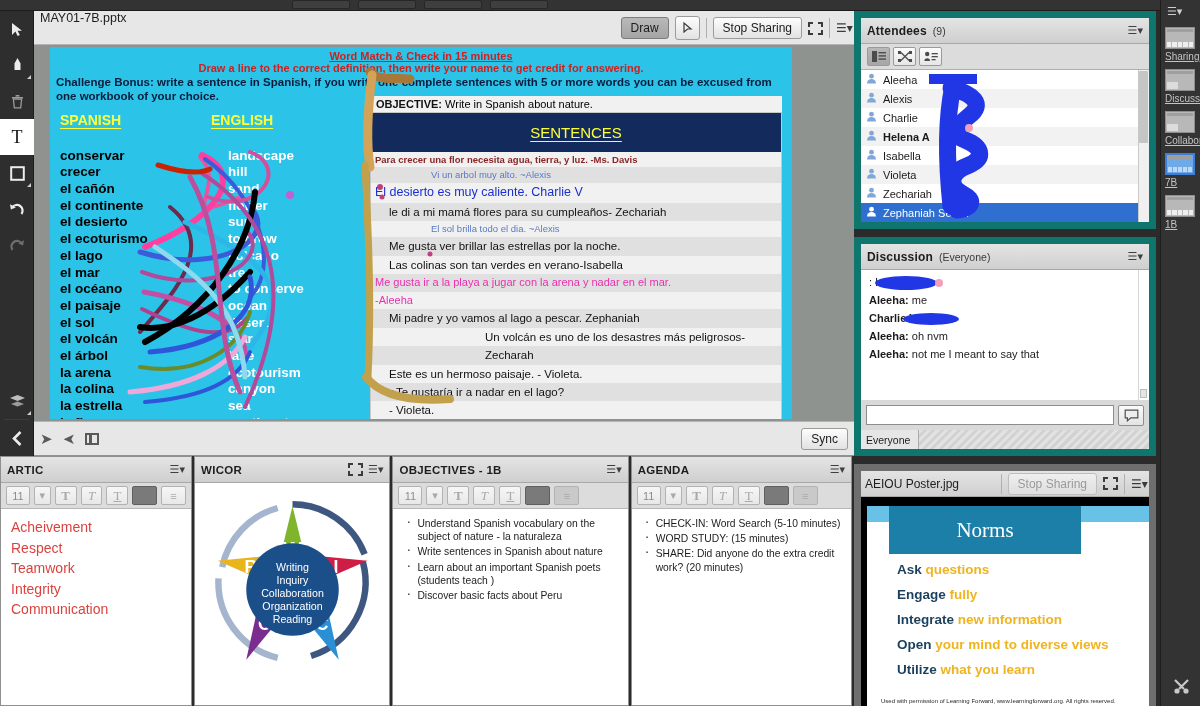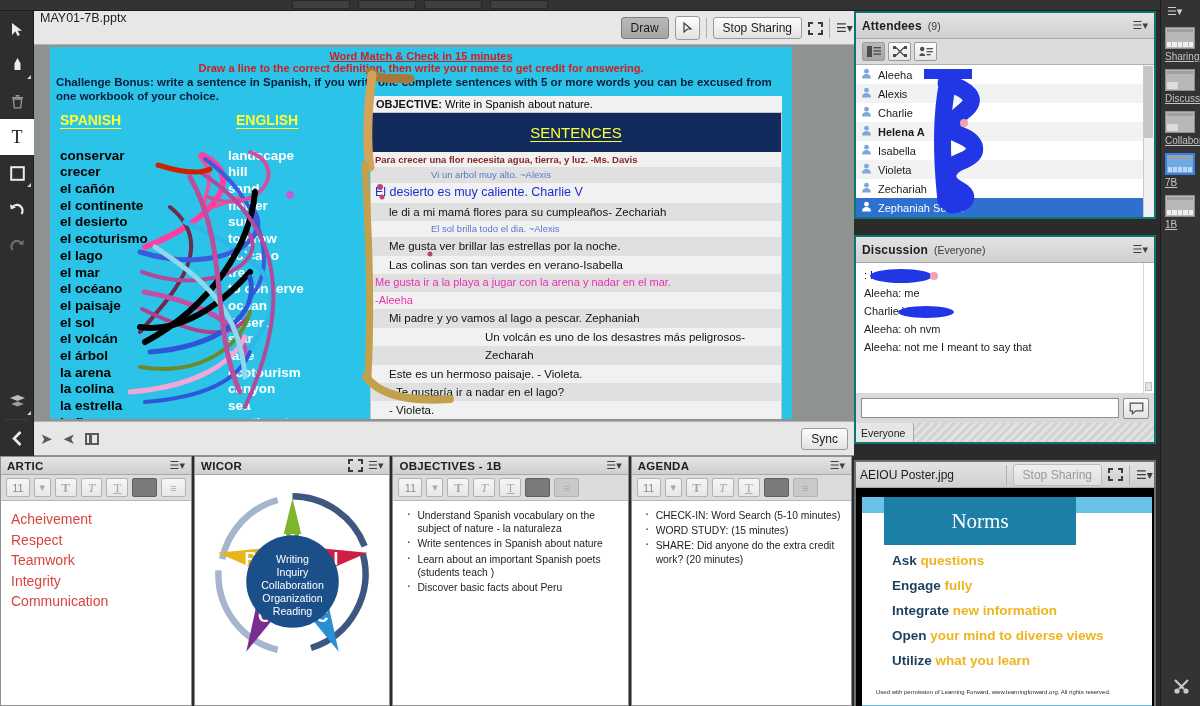--- a/index.html
+++ b/index.html
@@ -89,21 +89,21 @@
   .hdr-1 { font-size: 11px; font-weight: bold; color: #cf1f1f; text-decoration: underline; margin-top: 3px; }
   .hdr-2 { font-size: 11px; font-weight: bold; color: #cf1f1f; }
   .hdr-3 { font-size: 11.5px; font-weight: bold; color: #0b1c3d; text-align: left; padding: 2px 4px 0 6px; line-height: 1.2; }
 
   .cols { position: relative; margin-top: 8px; }
   .col-head {
     position: absolute; font-size: 14px; font-weight: bold; color: #ffff33;
     text-decoration: underline; text-underline-offset: 3px;
   }
   .col-sp { left: 10px; top: 0; }
-  .col-en { left: 186px; top: 0; text-align: right; }
+  .col-en { left: 161px; top: 0; text-align: right; }
 
   .wordcol { position: absolute; top: 36px; font-size: 13.5px; font-weight: bold; line-height: 16.7px; }
   .wordcol.sp { left: 10px; color: #000000; }
   .wordcol.en { left: 178px; color: #ffffff; }
 
   .sentbox {
     position: absolute; left: 320px; top: 0; width: 412px; height: 338px;
     background: #f1f1f1; border: 1px solid #c8c8c8;
   }
   .sent-head {
@@ -138,21 +138,21 @@
     padding-left: 6px;
   }
   .nav-ic { color: #5a5a5a; font-size: 15px; }
   .notes-ic { width: 14px; height: 12px; border: 2px solid #5a5a5a; position: relative; }
   .notes-ic::after { content:""; position:absolute; left:2px; top:0; bottom:0; width:3px; background:#5a5a5a;}
   .sync-btn { position: absolute; right: 6px; }
 
   
   .rightcol { position: absolute; left: 854px; top: 11px; width: 302px; height: 695px; background: #2b2b2b; }
 
-  .panel { background: #d9d9d9; border: 2px solid #0f766e; margin-bottom: 16px; }
+  .panel { background: #d9d9d9; border: 7px solid #0f766e; margin-bottom: 8px; }
   .panel-hd {
     height: 26px; background: linear-gradient(#e4e4e4,#cfcfcf);
     border-bottom: 1px solid #a8a8a8;
     display: flex; align-items: center; padding: 0 6px; position: relative;
   }
   .panel-hd .t { font-size: 12px; font-weight: bold; color: #1d1d1d; letter-spacing: .2px; }
   .panel-hd .sub { font-size: 10.5px; color: #3a3a3a; margin-left: 6px; }
   .panel-hd .hm { position: absolute; right: 6px; font-size: 11px; color: #3e3e3e; }
 
   .att-tools {
@@ -176,21 +176,21 @@
   .att-row .nm { margin-left: 6px; }
   .att-row .nm.bold { font-weight: bold; }
   .att-scroll {
     position: absolute; right: 0; top: 0; width: 11px; height: 152px; background: #f0f0f0;
     border-left: 1px solid #c9c9c9;
   }
   .att-thumb { position: absolute; right: 1px; top: 1px; width: 9px; height: 72px; background: #c5c5c5; border-radius: 1px;}
 
   .disc-body { background: #fff; height: 130px; position: relative; padding: 6px 6px 0 8px; }
   .disc-line { font-size: 11px; color: #1c1c1c; margin-bottom: 6px; }
-  .disc-line b { font-weight: normal; }
+  .disc-line b { font-weight: bold; }
   .disc-scroll { position: absolute; right: 0; top: 0; width: 11px; height: 130px; background: #fff; border-left: 1px solid #d6d6d6;}
   .disc-grip { position:absolute; right:2px; bottom:2px; width:7px; height:9px; background:#e4e4e4; border:1px solid #bdbdbd;}
   .disc-entry { height: 30px; display: flex; align-items: center; gap: 4px; padding: 0 5px; background: #d9d9d9; }
   .disc-input { flex: 1; height: 20px; background: #fff; border: 1px solid #8d8d8d; }
   .send-btn { width: 26px; height: 21px; border: 1px solid #8d8d8d; border-radius: 2px; background: linear-gradient(#fbfbfb,#e3e3e3); display:flex;align-items:center;justify-content:center;}
   .disc-foot { height: 19px; display: flex; }
   .disc-tab { width: 58px; background: #e6e6e6; border-right: 1px solid #a9a9a9; font-size: 10.5px; display: flex; align-items: center; padding-left: 5px; color: #1c1c1c; }
   .disc-fill { flex: 1; background: repeating-linear-gradient(135deg,#e2e2e2 0 3px,#d2d2d2 3px 6px); }
 
   
@@ -209,21 +209,21 @@
   .poster-cred { position:absolute; left:14px; bottom:30px; font-size:6px; color:#2a2a2a; }
   .poster-footband { position:absolute; left:0; bottom:0; width:100%; height:20px; background:#5fb8dd; }
   .poster-pg { position:absolute; left:8px; bottom:4px; font-size:8px; color:#10405e;}
   .avid { position:absolute; right:6px; bottom:1px; width:96px; height:18px; background:#165a86; text-align:center; }
   .avid b { color:#f2c63e; font-size:8px; font-style:italic; display:block; line-height:10px; }
   .avid i { color:#cfe3ef; font-size:4.5px; display:block; }
 
   
   .pods { position: absolute; left: 0; top: 456px; width: 854px; height: 250px; background: #2b2b2b; display: flex; }
   .pod { border: 1px solid #8f8f8f; background: #fff; margin-right: 2px; display: flex; flex-direction: column; }
-  .pod-hd { height: 18px; background: linear-gradient(#e4e4e4,#cfcfcf); border-bottom:1px solid #a8a8a8; display:flex; align-items:center; padding:0 6px; position:relative; }
+  .pod-hd { height: 26px; background: linear-gradient(#e4e4e4,#cfcfcf); border-bottom:1px solid #a8a8a8; display:flex; align-items:center; padding:0 6px; position:relative; }
   .pod-hd .t { font-size: 11.5px; font-weight: bold; color:#1d1d1d; letter-spacing:.3px; }
   .pod-hd .hm { position:absolute; right:6px; font-size:11px; color:#3e3e3e; }
   .pod-hd .exp { position:absolute; right:26px; }
   .pod-tools { height: 26px; background: #dcdcdc; border-bottom: 1px solid #b6b6b6; display: flex; align-items: center; gap: 4px; padding: 0 5px; }
   .tbx { height: 19px; border: 1px solid #b2b2b2; border-radius:2px; background: linear-gradient(#f6f6f6,#e8e8e8); display:flex;align-items:center;justify-content:center; color:#a9a9a9; font-size:11px;}
   .tbx.sz { width: 24px; color:#8c8c8c; }
   .tbx.cv { width: 17px; }
   .tbx.t1 { width: 22px; font-family:"Liberation Serif",serif; font-size:13px;}
   .tbx.sw { width: 25px; background:#7a7a7a; border-color:#5f5f5f;}
   .tbx.ls { width: 25px; }

